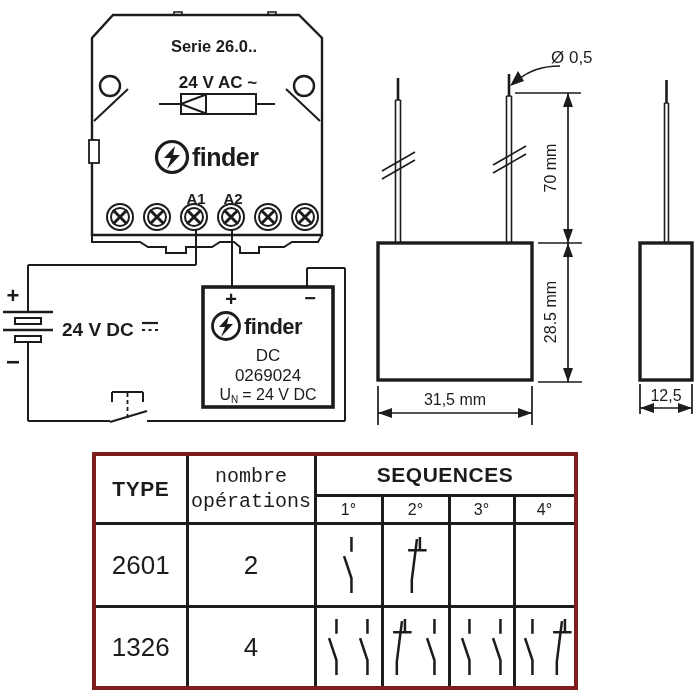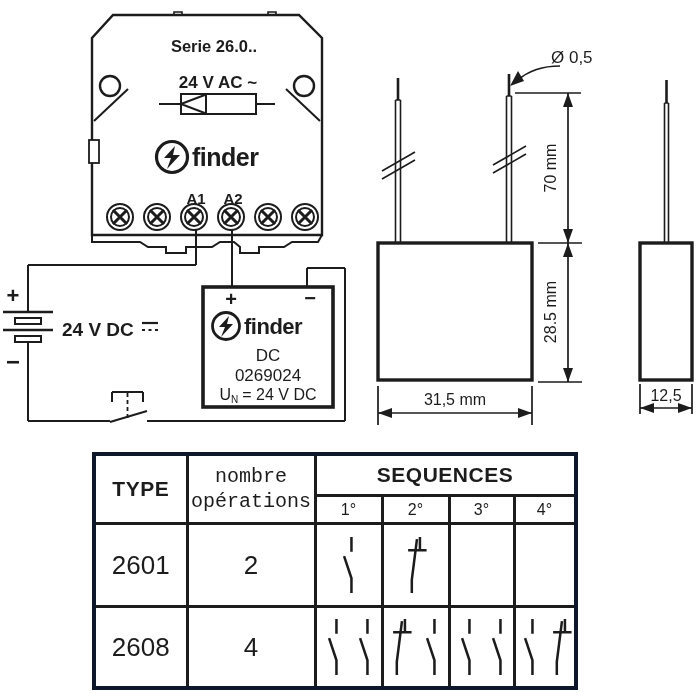--- a/index.html
+++ b/index.html
@@ -2,21 +2,21 @@
 <html><head>
 <meta charset="utf-8">
 <style>
   html,body{margin:0;padding:0;background:#fff;}
   .stage{position:relative;width:700px;height:700px;background:#ffffff;overflow:hidden;
          font-family:"Liberation Sans",sans-serif;color:#1c1c1c;}
   .stage > svg{position:absolute;left:0;top:0;}
   svg text{font-family:"Liberation Sans",sans-serif;fill:#1c1c1c;stroke:none;}
   .spec-table-wrap{position:absolute;left:92px;top:452px;}
   table.spec{border-collapse:collapse;table-layout:fixed;background:#fff;}
-  table.spec{border:4px solid #0f172a;}
+  table.spec{border:4px solid #7f1d1d;}
   table.spec td{border:3px solid #1c1c1c;text-align:center;vertical-align:middle;padding:0;}
   td.th{font-weight:700;font-size:21px;letter-spacing:0.5px;}
   tr.h1 td{height:38px;}
   tr.h2 td{height:25px;font-size:16px;}
   tr.h2 td, td.seqhead{border-top-width:2px;}
   td.ops-h{font-size:20px;line-height:1.25;font-weight:400;font-family:Liberation Mono, monospace;}
   tr.r1 td{height:80px;}
   tr.r2 td{height:78px;}
   td.num{font-size:26px;}
   .seq-box{display:flex;align-items:center;justify-content:center;gap:4px;height:100%;}
@@ -199,21 +199,21 @@
               </div>
             </td>
         <td>
               <div class="seq-box"></div>
             </td>
         <td>
               <div class="seq-box"></div>
             </td>
       </tr>
       <tr class="r2">
-        <td class="num">2608</td>
+        <td class="num">1326</td>
         <td class="num">4</td>
         <td>
               <div class="seq-box">
                 <svg class="contact" viewBox="0 0 36 84">
                   <path d="M22,4 V24 M12,30 L22,60 V80" fill="none" stroke="#1c1c1c" stroke-width="3.4"></path>
                 </svg>
                 <svg class="contact" viewBox="0 0 36 84">
                   <path d="M22,4 V24 M12,30 L22,60 V80" fill="none" stroke="#1c1c1c" stroke-width="3.4"></path>
                 </svg>
               </div>

